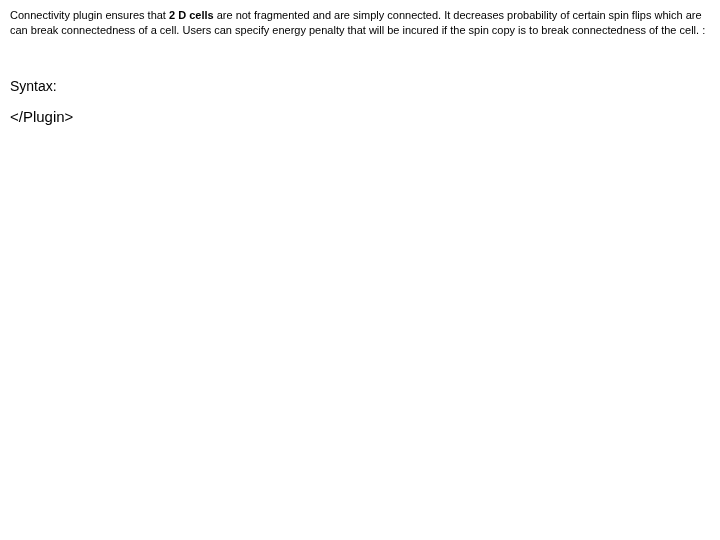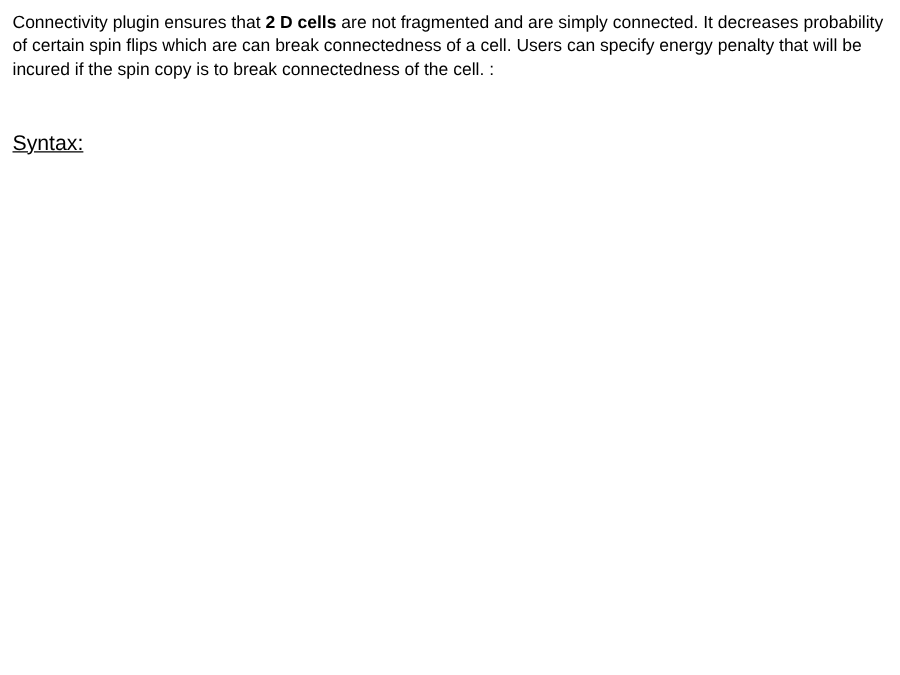--- a/index.html
+++ b/index.html
@@ -15,42 +15,42 @@
     padding: 8px 10px 10px 10px;
     box-sizing: border-box;
   }
   .title {
     color: #a01818;
     font-weight: bold;
     font-size: 16px;
     margin: 0 0 34px 0;
   }
   .desc {
-    font-size: 14px;
+    font-size: 11px;
     line-height: 1.35;
     margin: 0 0 40px 0;
   }
   .bold { font-weight: bold; }
   .syntax {
-    text-decoration: underline;
-    font-size: 17px;
+    font-size: 14px;
     margin: 0 0 14px 0;
   }
   .code-line {
     font-size: 15px;
     margin: 0 0 14px 0;
   }
   .indent { padding-left: 18px; }
 </style>
 </head>
 <body>
 
 <div class="page">
 
 
   <p class="desc">
     <span>Connectivity plugin ensures that </span><span class="bold">2 D cells</span><span> are not fragmented and are simply connected. It decreases probability of certain spin flips which are can break connectedness of a cell. Users can specify energy penalty that will be incured if the spin copy is to break connectedness of the cell. :</span>
   </p>
 
   <div class="syntax">Syntax:</div>
 
+  <div class="code-line">&lt;/Plugin&gt;</div>
 
 </div>
 
 </body></html>

